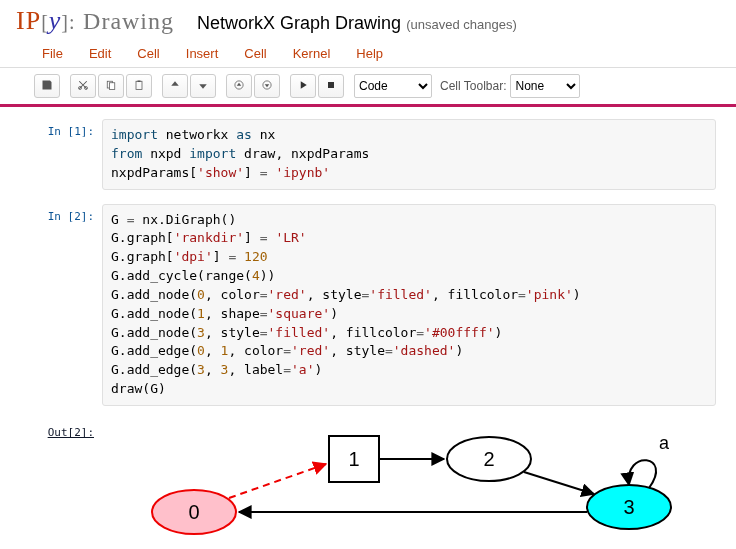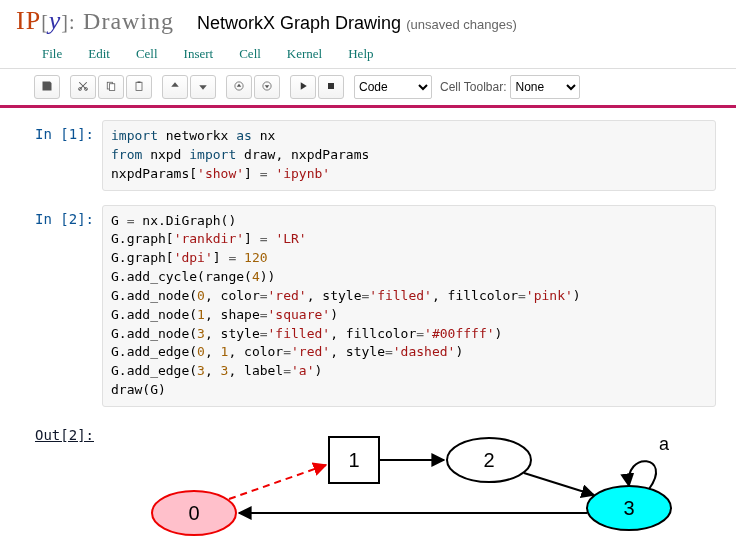--- a/index.html
+++ b/index.html
@@ -6,30 +6,30 @@
   body { margin:0; font-family: "Helvetica Neue", Arial, sans-serif; font-size:13px; color:#000; background:#fff; width:736px; }
   .header { display:flex; align-items:baseline; padding:6px 16px 2px; }
   .logo { font-family: Georgia, 'Times New Roman', serif; font-size:26px; letter-spacing:1px; }
   .logo .ip { color:#c2410c; font-weight:400;text-align:center; }
   .logo .br { color:#777; font-size:20px; }
   .logo .y  { color:#33a; font-style:italic; }
   .logo .nb { color:#777; font-size:24px; }
   .title { margin-left:23px; font-size:18px; color:#000; }
   .title .status { font-size:13px; color:#666; }
   .menubar { display:flex; gap:26px; padding:8px 0 6px 42px; border-bottom:1px solid #ddd; }
-  .menubar span { color:#0f766e; cursor:default;font-family:Liberation Serif, serif; }
+  .menubar span { color:#c2410c; cursor:default; }
   .toolbar { display:flex; align-items:center; gap:4px; padding:6px 10px 6px 34px; border-bottom:3px solid #be185d; background:#fff; }
   .tgroup { display:flex; gap:2px; margin-right:6px; }
   .tbtn { width:26px; height:24px; border:1px solid #ccc; border-radius:3px; background:linear-gradient(#fff,#f3f3f3); display:flex; align-items:center; justify-content:center; font-size:11px; color:#333; }
   .tbtn svg { width:12px; height:12px; }
   select.tb { height:24px; font-size:12px; border:1px solid #ccc; border-radius:2px; background:#fff; }
   .tlabel { font-size:12px; color:#555; margin-left:4px; }
   .nbarea { padding:12px 20px 20px; }
   .cell { display:flex; margin-bottom:14px; }
-  .prompt { width:82px; flex-shrink:0; text-align:right; padding-right:8px; font-family:monospace; font-size:14px; padding-top:6px; }
+  .prompt { width:82px; flex-shrink:0; text-align:right; padding-right:8px; font-family:monospace; font-size:11px; padding-top:6px; }
   .prompt.in  { color:#0a5394; }
   .prompt.out { color:#0f172a;text-decoration:underline; }
   .codebox { flex:1; background:#f7f7f7; border:1px solid #e0e0e0; border-radius:3px; padding:6px 8px; font-family:monospace; font-size:13px; line-height:1.45; white-space:pre; overflow:hidden; }
   .kw { color:#0c4a6e; font-weight:normal;text-align:center; }
   .op { color:#666; }
   .str { color:#a31515; }
   .num { color:#a16207; }
   .outarea { flex:1; padding-top:4px; }
   svg.graph { display:block; margin:0 auto; }
 </style>

